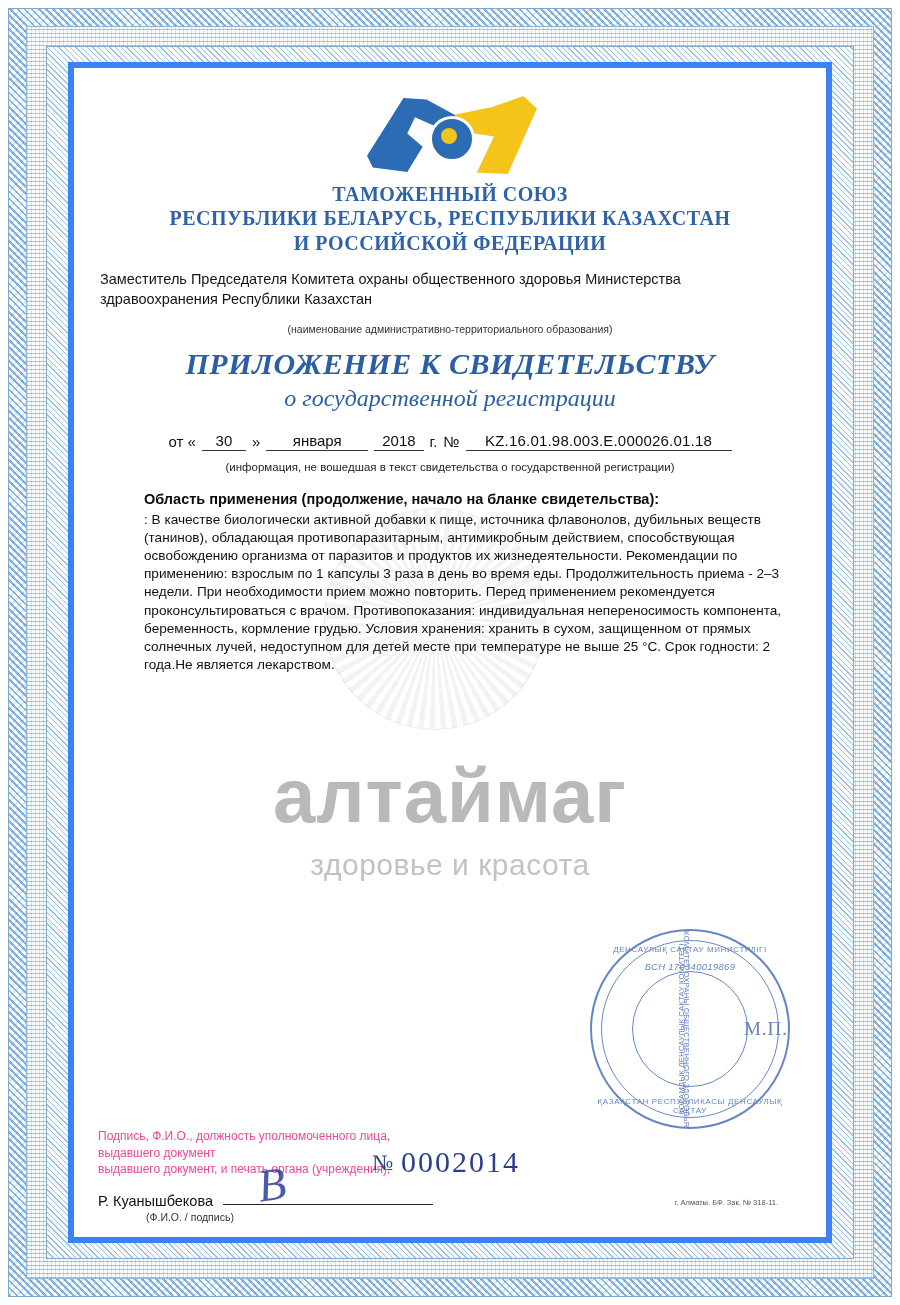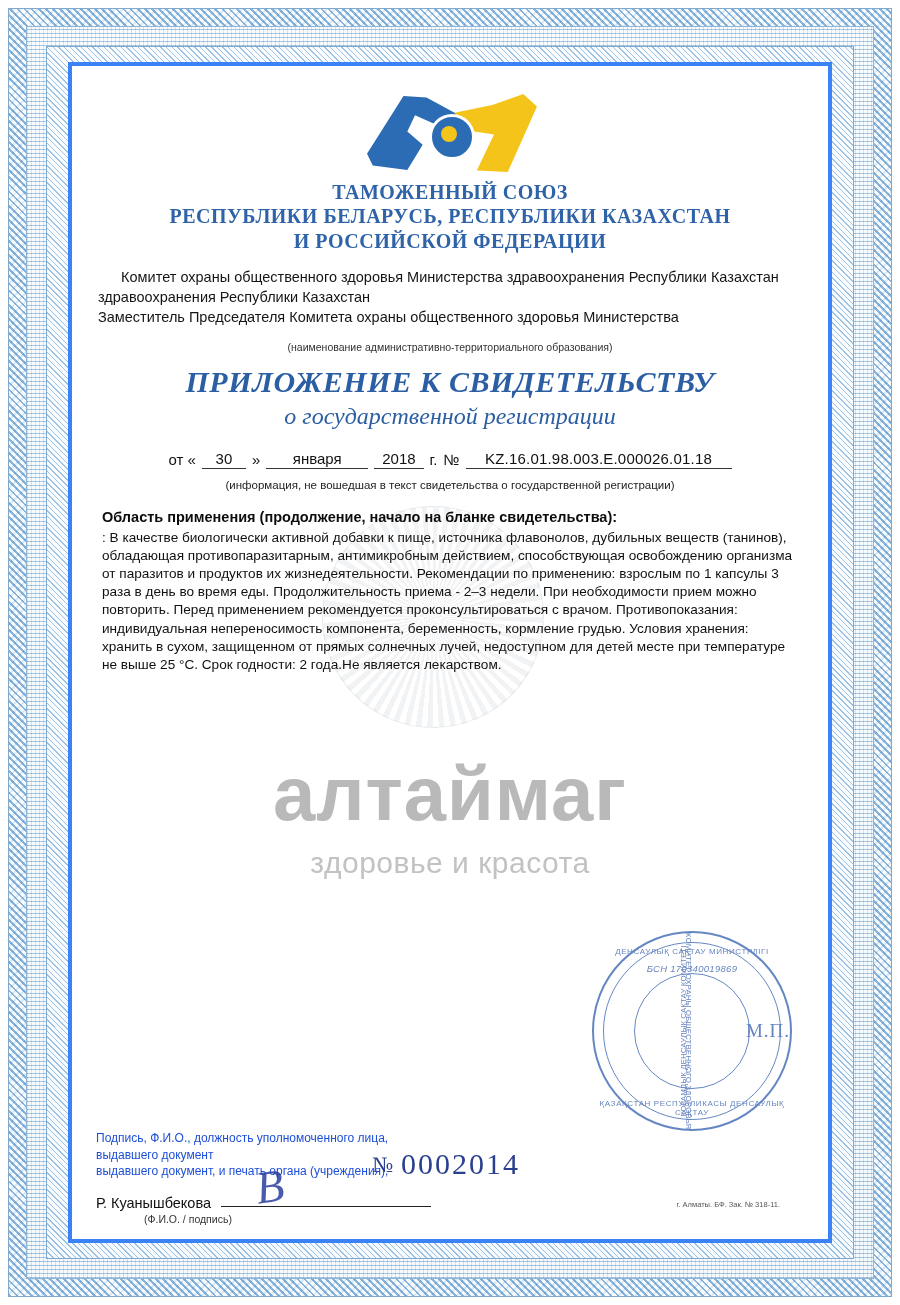--- a/index.html
+++ b/index.html
@@ -54,21 +54,21 @@
       linear-gradient(#eaf3fb, #dceaf7);
     border: 1px solid #7fa9cd;
   }
   .paper {
     position: absolute;
     left: 68px;
     top: 62px;
     right: 68px;
     bottom: 62px;
     background: #ffffff;
-    border: 4px solid #3b82f6;
+    border: 6px solid #3b82f6;
     overflow: hidden;
   }
 
   
   .wm-circle {
     position: absolute;
     left: 250px;
     top: 440px;
     width: 220px;
     height: 220px;
@@ -198,20 +198,21 @@
   .note2 {
     margin-top: 10px;
     font-size: 11.5px;
     color: #222;
   }
 
   .section {
     margin-top: 18px;
     text-align: left;
     padding: 0 6px;
+    margin-left: 40px;
   }
   .section-title {
     font-size: 14.5px;
     font-weight: bold;
     color: #0d0d0d;
   }
   .section-body {
     margin-top: 4px;
     font-size: 13.6px;
     line-height: 1.33;
@@ -244,21 +245,21 @@
 
   
   .footer {
     position: absolute;
     left: 24px;
     right: 24px;
     bottom: 14px;
   }
   .sign-note {
     font-size: 12px;
-    color: #1d4ed8;
+    color: #ec4899;
     line-height: 1.35;
     width: 430px;
     margin-top: 16px;
   }
   .sign-line {
     margin-top: 16px;
     display: flex;
     align-items: flex-end;
     gap: 10px;
     position: relative;
@@ -405,23 +406,22 @@
         <div class="hub"></div>
       </div>
 
       <div class="ts-title">
         <div class="l1">ТАМОЖЕННЫЙ СОЮЗ</div>
         <div class="l2">РЕСПУБЛИКИ БЕЛАРУСЬ, РЕСПУБЛИКИ КАЗАХСТАН</div>
         <div class="l3">И РОССИЙСКОЙ ФЕДЕРАЦИИ</div>
       </div>
 
       <div class="org-block">
-        <div>Комитет охраны общественного здоровья Министерства здравоохранения Республики Казахстан</div>
+        <div class="l-left">Заместитель Председателя Комитета охраны общественного здоровья Министерства</div>
         <div class="l-left">здравоохранения Республики Казахстан</div>
-        <div class="l-left">Заместитель Председателя Комитета охраны общественного здоровья Министерства</div>
       </div>
 
       <div class="subnote">(наименование административно-территориального образования)</div>
 
       <div class="doc-title">ПРИЛОЖЕНИЕ К СВИДЕТЕЛЬСТВУ</div>
       <div class="doc-subtitle">о государственной регистрации</div>
 
       <div class="date-row">
         <span class="lbl">от «</span>
         <span class="fld">30</span>

